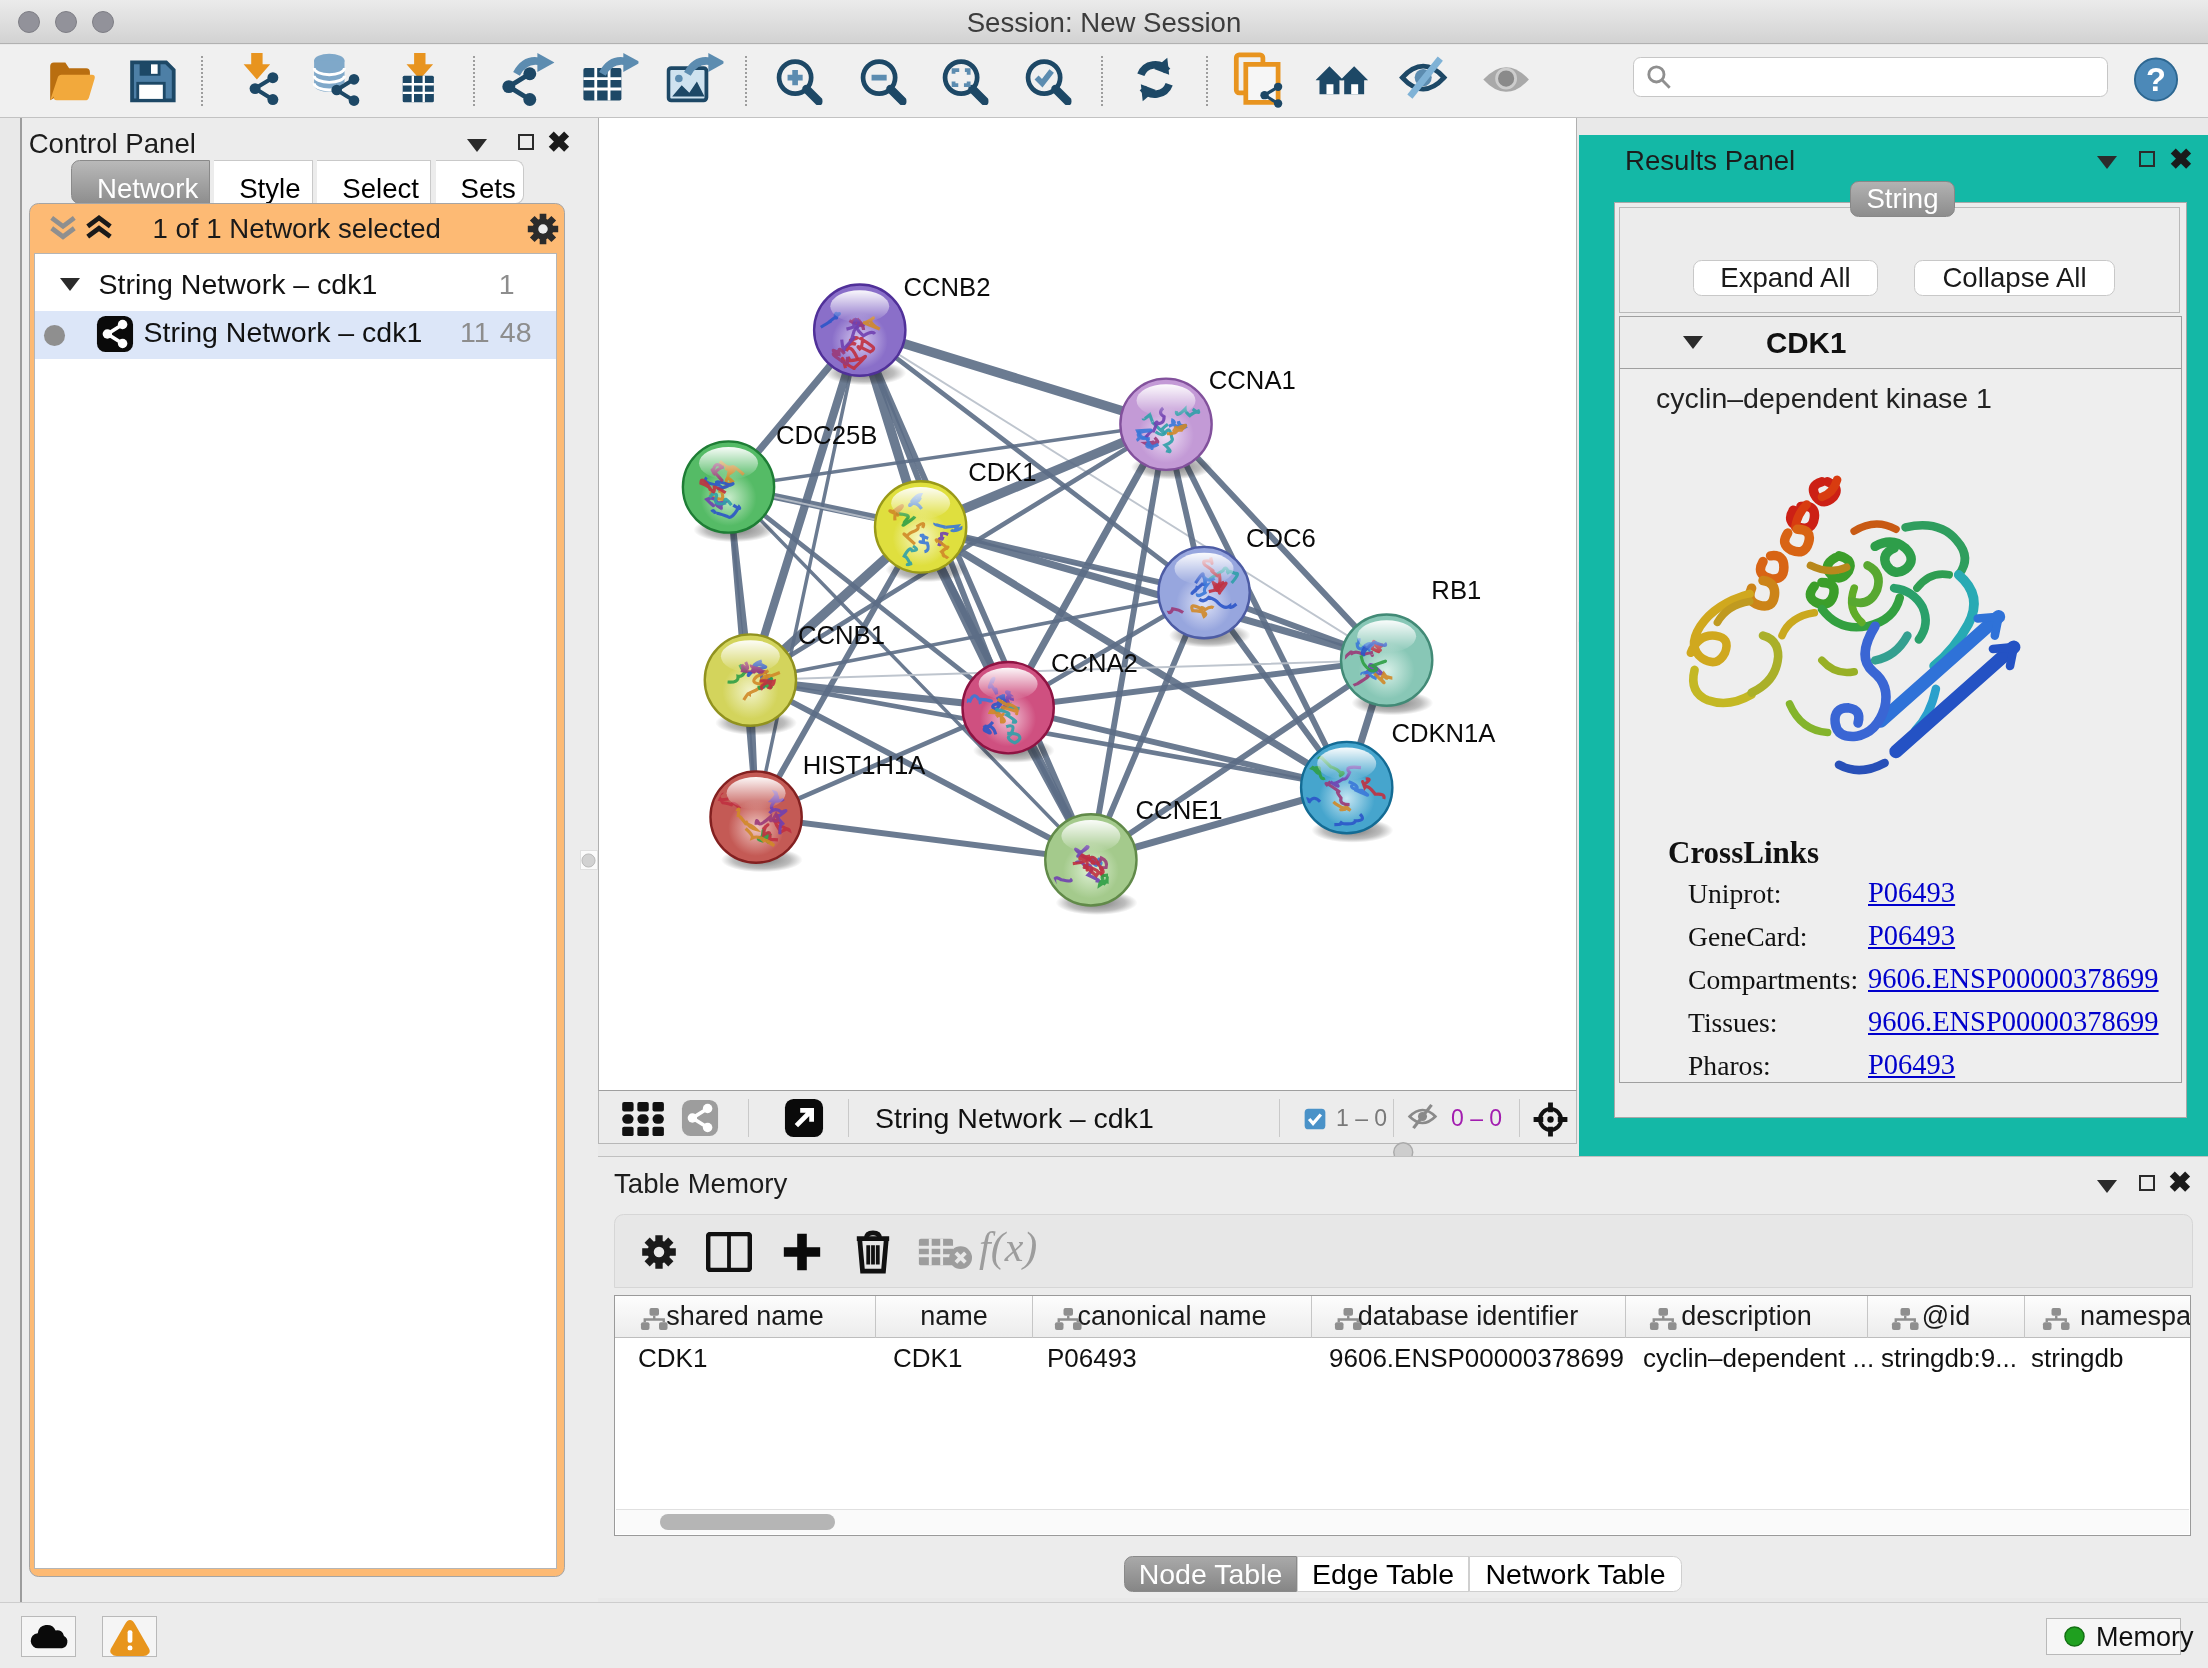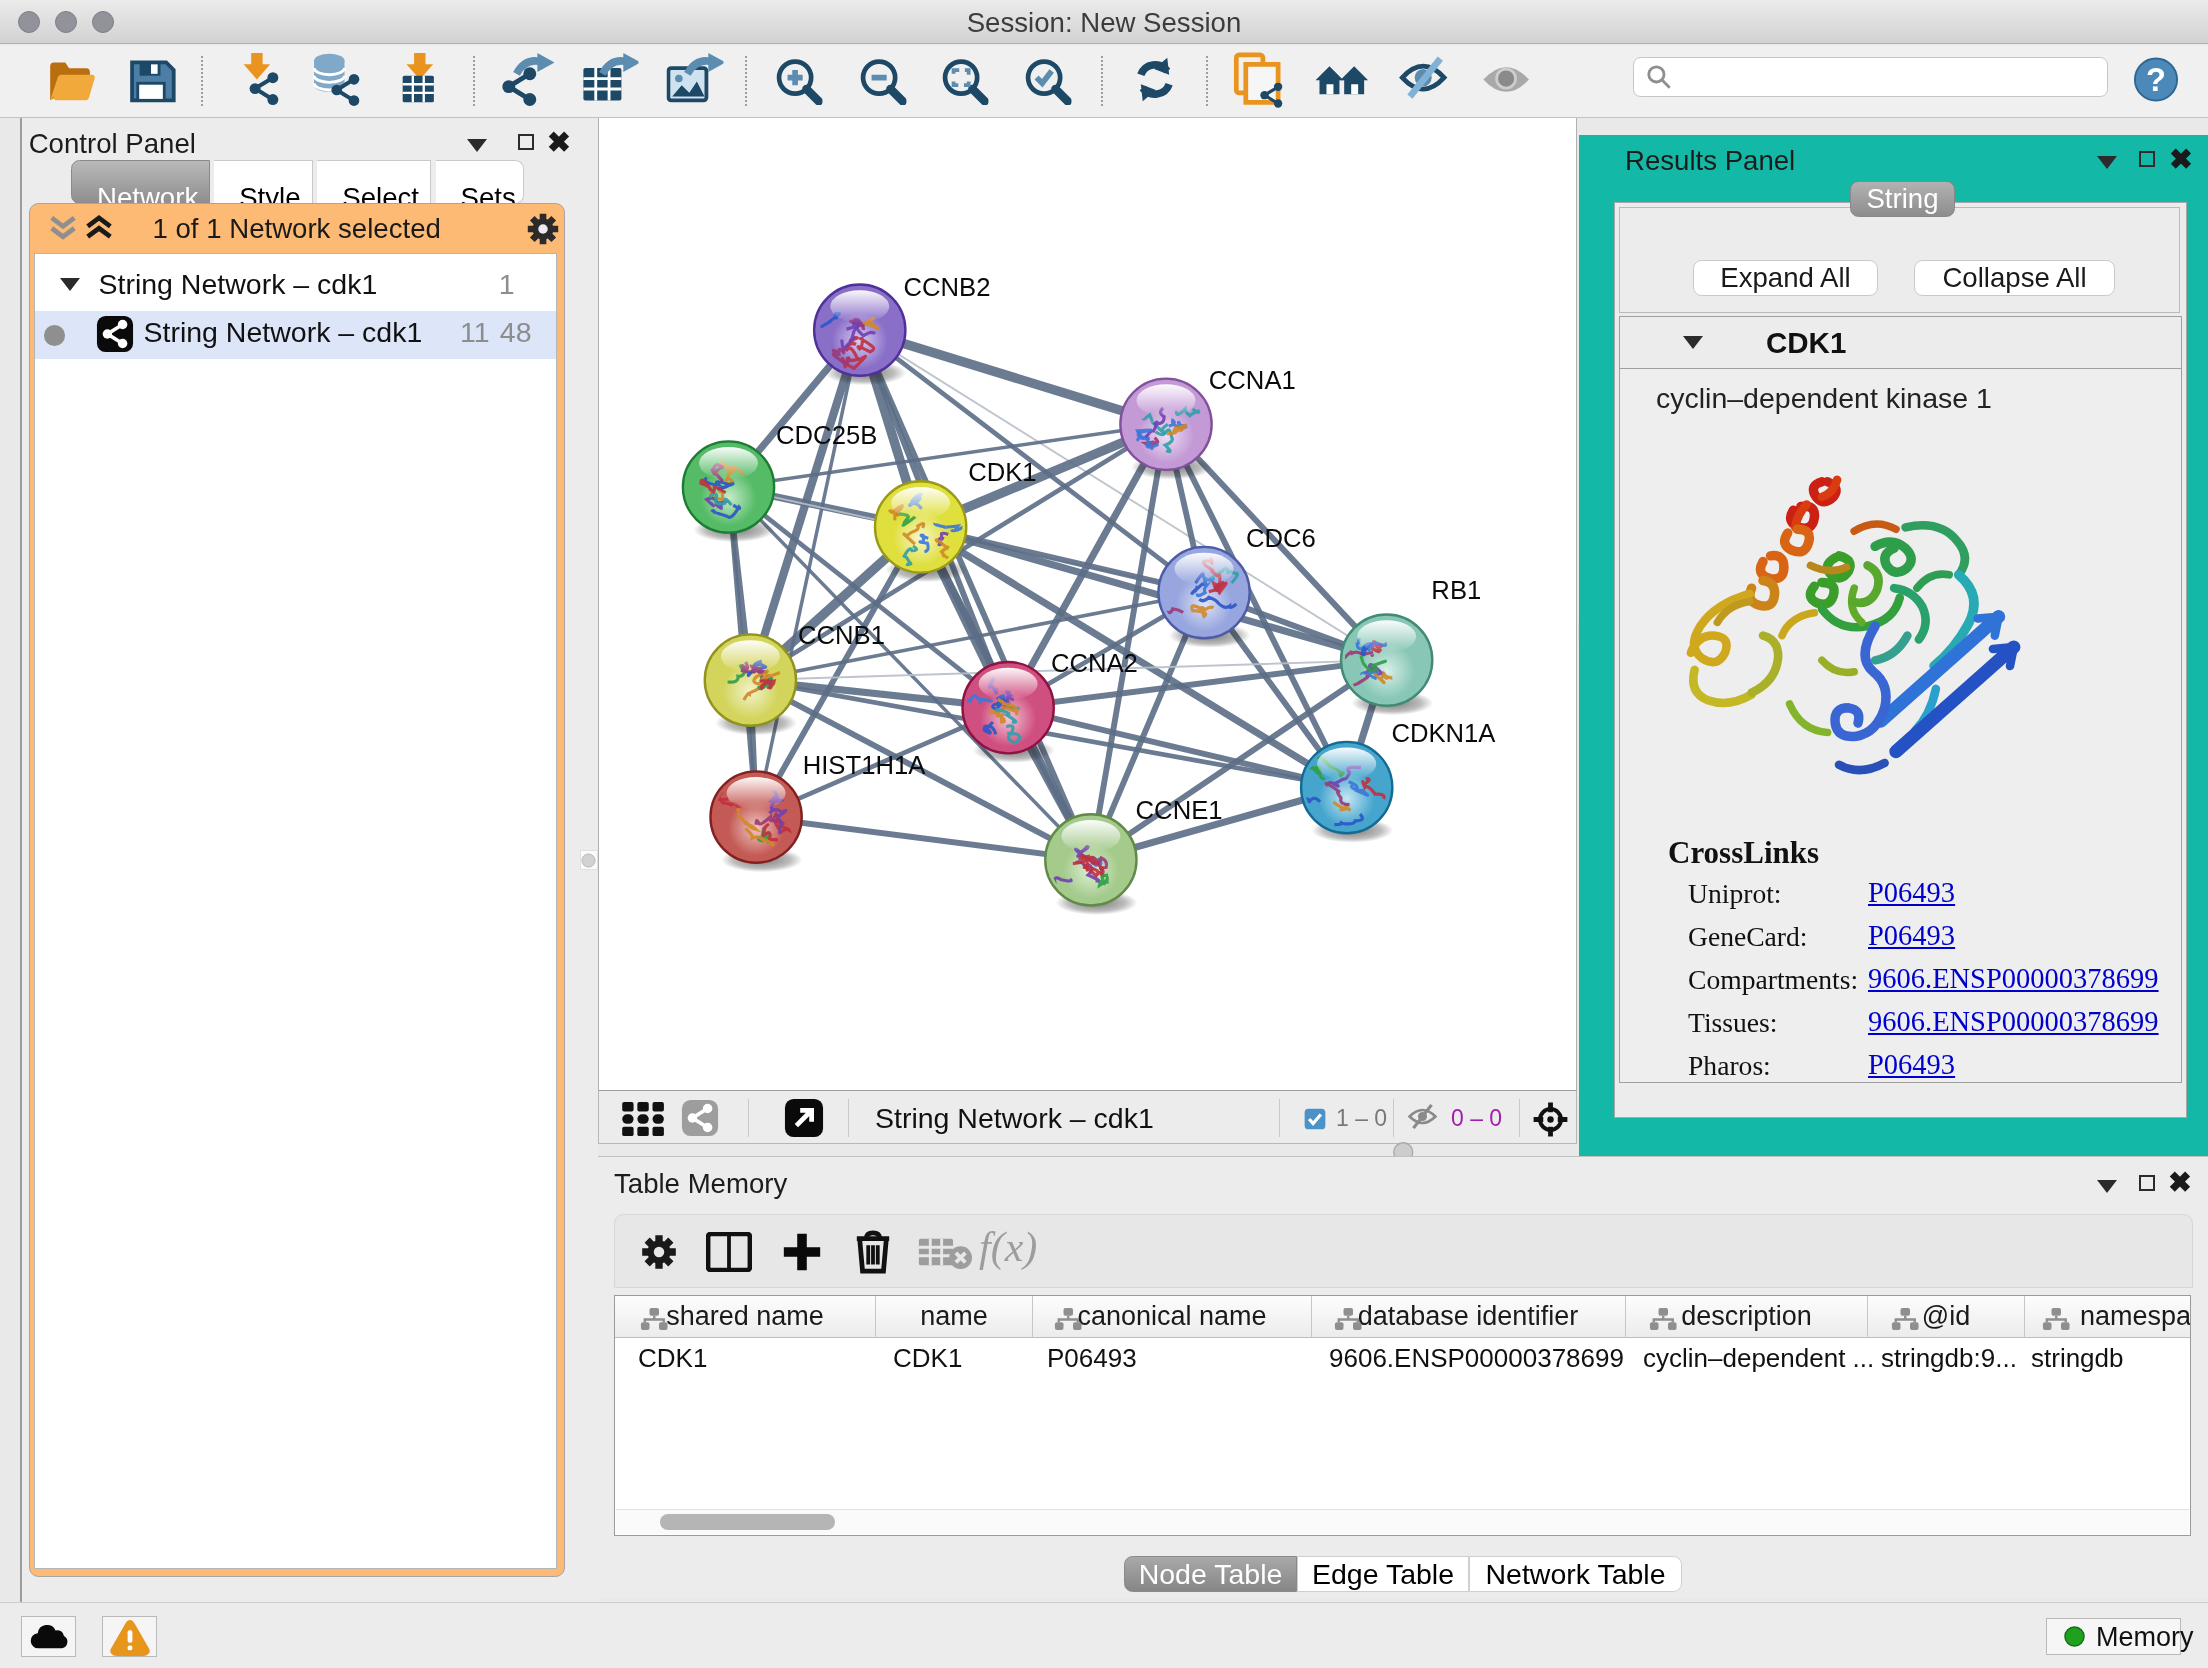--- a/index.html
+++ b/index.html
@@ -25,21 +25,21 @@
 
 
 .phead { font-size:27.6px; color:#1c1c1c; }
 .pctl { position:absolute; }
 
 
 #cpanel { position:absolute; left:22px; top:118px; width:576px; height:1484px;
   background:#ececec; }
 #cp-title { position:absolute; left:6.7px; top:9.5px; }
 #cp-tabs { position:absolute; left:49px; top:42px; height:44px; }
-.tab { display:inline-block; height:44px; line-height:42px; padding:16px 25px;
+.tab { display:inline-block; height:44px; line-height:42px; padding:7px 25px;
   background:#fff; border:1px solid #c9c9c9; border-left:none; font-size:27.6px;
   text-align:center; vertical-align:top; }
 .tab.first { border-left:1px solid #c9c9c9; border-radius:8.6px 0 0 8.6px; }
 .tab.last { border-radius:0 8.6px 8.6px 0; }
 .tab.sel { background:linear-gradient(#b9b9b9,#8e8e8e); color:#fff;
   border-color:#8a8a8a; }
 #cp-box { position:absolute; left:6.7px; top:85px; width:536px; height:1374px;
   border:1.9px solid #a5a5a5; border-radius:9.5px; background:#fdba74; }
 #cp-net-toolbar { position:absolute; left:0; top:0; width:100%; height:48px; }
 #cp-list { position:absolute; left:4.8px; top:49px; width:523px; height:1316px;

